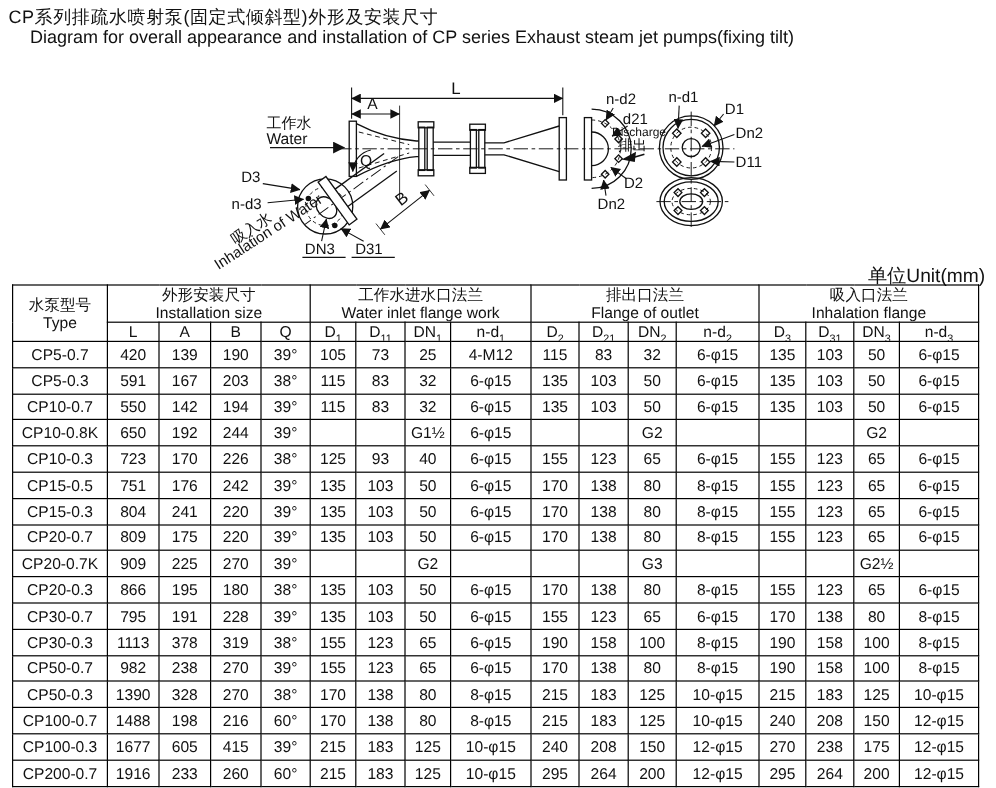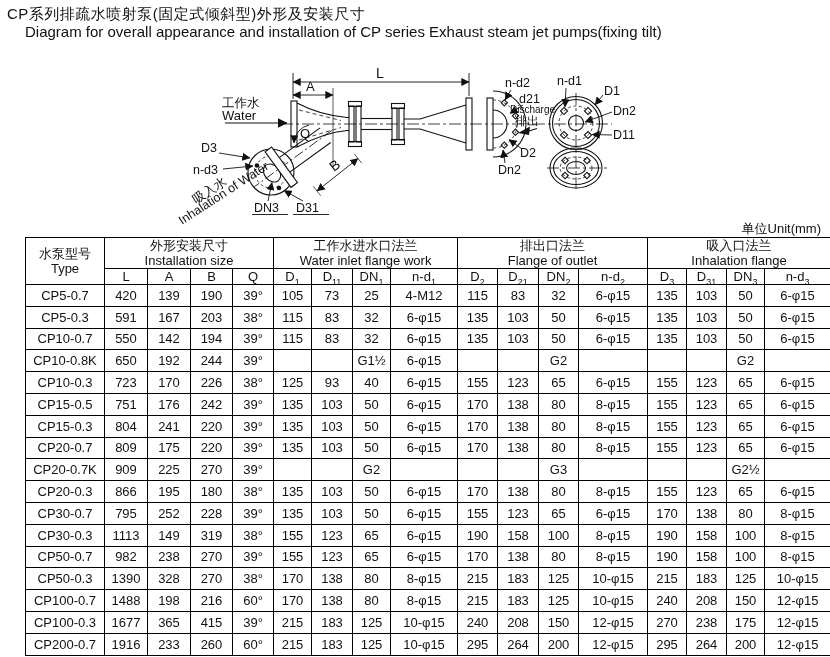--- a/index.html
+++ b/index.html
@@ -1,23 +1,23 @@
 <!DOCTYPE html>
 <html><head>
 <meta charset="utf-8">
 <style>
   html,body{margin:0;padding:0;background:#fff;}
   body{width:830px;height:657px;position:relative;color:#111;
        font-family:"Liberation Sans","DejaVu Sans",sans-serif;}
   .title-zh{position:absolute;left:7px;top:5px;font-size:15px;letter-spacing:.5px;}
   .title-en{position:absolute;left:25px;top:23px;font-size:15px;}
-  .unit-note{position:absolute;right:9px;top:220px;font-size:13px;}
+  .unit-note{position:absolute;right:9px;top:220px;font-size:16px;}
   svg{position:absolute;left:0;top:54px;}
   svg text{fill:#111;font-family:"Liberation Sans","DejaVu Sans",sans-serif;}
-  table{border-collapse:collapse;table-layout:fixed;position:absolute;left:25px;top:237px;
+  table{border-collapse:collapse;table-layout:fixed;position:absolute;left:10px;top:237px;
         width:806px;border:1.5px solid #000;}
   th,td{border:1px solid #000;padding:0;text-align:center;font-weight:normal;
         overflow:hidden;white-space:nowrap;font-size:13px;color:#111;}
   .hdr-line{line-height:15px;font-size:13px;}
   .col-row th{height:15px;}
   tbody td{height:20.8px;}
   sub{font-size:9px;line-height:0;}
 </style>
 </head>
 <body>
@@ -423,40 +423,40 @@
         <td>80</td>
         <td>8-φ15</td>
         <td>155</td>
         <td>123</td>
         <td>65</td>
         <td>6-φ15</td>
       </tr>
       <tr>
         <td>CP30-0.7</td>
         <td>795</td>
-        <td>252</td>
+        <td>191</td>
         <td>228</td>
         <td>39°</td>
         <td>135</td>
         <td>103</td>
         <td>50</td>
         <td>6-φ15</td>
         <td>155</td>
         <td>123</td>
         <td>65</td>
         <td>6-φ15</td>
         <td>170</td>
         <td>138</td>
         <td>80</td>
         <td>8-φ15</td>
       </tr>
       <tr>
         <td>CP30-0.3</td>
         <td>1113</td>
-        <td>149</td>
+        <td>378</td>
         <td>319</td>
         <td>38°</td>
         <td>155</td>
         <td>123</td>
         <td>65</td>
         <td>6-φ15</td>
         <td>190</td>
         <td>158</td>
         <td>100</td>
         <td>8-φ15</td>
@@ -518,21 +518,21 @@
         <td>125</td>
         <td>10-φ15</td>
         <td>240</td>
         <td>208</td>
         <td>150</td>
         <td>12-φ15</td>
       </tr>
       <tr>
         <td>CP100-0.3</td>
         <td>1677</td>
-        <td>365</td>
+        <td>605</td>
         <td>415</td>
         <td>39°</td>
         <td>215</td>
         <td>183</td>
         <td>125</td>
         <td>10-φ15</td>
         <td>240</td>
         <td>208</td>
         <td>150</td>
         <td>12-φ15</td>

